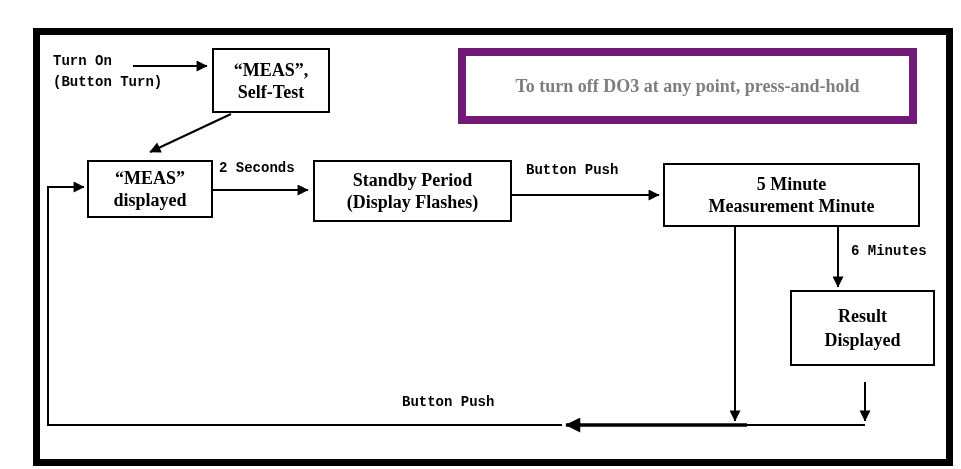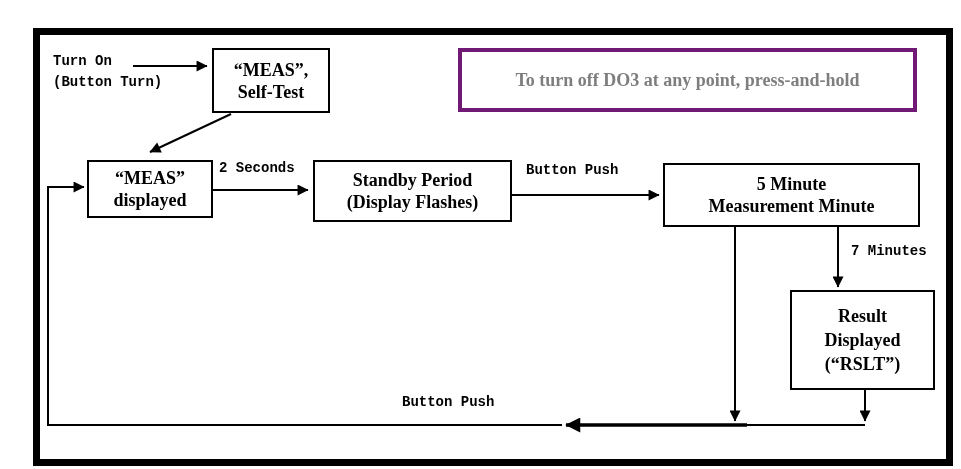--- a/index.html
+++ b/index.html
@@ -5,31 +5,31 @@
   html,body { margin:0; padding:0; background:#ffffff; }
   .stage { position:relative; width:961px; height:469px; background:#ffffff;
            font-family:"Liberation Serif", serif; font-weight:bold; color:#000;
            overflow:hidden; }
   .frame { position:absolute; left:33px; top:28px; width:920px; height:438px;
            border:7px solid #000; box-sizing:border-box; }
   .wires { position:absolute; left:0; top:0; width:961px; height:469px; }
   .node  { position:absolute; border:2px solid #000; background:#fff;
            display:flex; flex-direction:column; align-items:center; justify-content:center;
            text-align:center; font-size:18px; line-height:22px; box-sizing:border-box; }
-  .note  { position:absolute; left:458px; top:48px; width:459px; height:64px;
-           border:4px solid #701a75; color:#7e7e7e; background:#fff;
+  .note  { position:absolute; left:458px; top:48px; width:459px; height:76px;
+           border:8px solid #701a75; color:#7e7e7e; background:#fff;
            display:flex; flex-direction:column; align-items:center; justify-content:center;
            text-align:center; font-size:18px; line-height:23px; box-sizing:border-box;
            white-space:nowrap; }
   .label { position:absolute; font-size:14px; line-height:21px; white-space:nowrap;font-family:Liberation Mono, monospace; }
   .box-self-test      { left:212px; top:48px;  width:118px; height:65px; }
   .box-meas-displayed { left:87px;  top:160px; width:126px; height:58px; }
   .box-standby        { left:313px; top:160px; width:199px; height:62px; }
   .box-measurement    { left:663px; top:163px; width:257px; height:64px; }
-  .box-result         { left:790px; top:290px; width:145px; height:100px; line-height:24px; }
+  .box-result         { left:790px; top:290px; width:145px; height:76px; line-height:24px; }
   .start-label    { left:53px;  top:51px; }
   .lbl-3s         { left:219px; top:158px; }
   .lbl-bp-top     { left:526px; top:160px; }
   .lbl-5m         { left:851px; top:241px; }
   .lbl-bp-bottom  { left:402px; top:392px; }
 </style>
 </head>
 <body>
 
 <div class="stage">
@@ -85,21 +85,20 @@
   </div>
 
   <div class="node box-measurement">
     <span>5 Minute</span>
     <span>Measurement Minute</span>
   </div>
 
   <div class="node box-result">
     <span>Result</span>
     <span>Displayed</span>
-    <span>(“RSLT”)</span>
   </div>
 
   <div class="label lbl-3s">2 Seconds</div>
   <div class="label lbl-bp-top">Button Push</div>
-  <div class="label lbl-5m">7 Minutes</div>
+  <div class="label lbl-5m">6 Minutes</div>
   <div class="label lbl-bp-bottom">Button Push</div>
 
 </div>
 
 </body></html>

